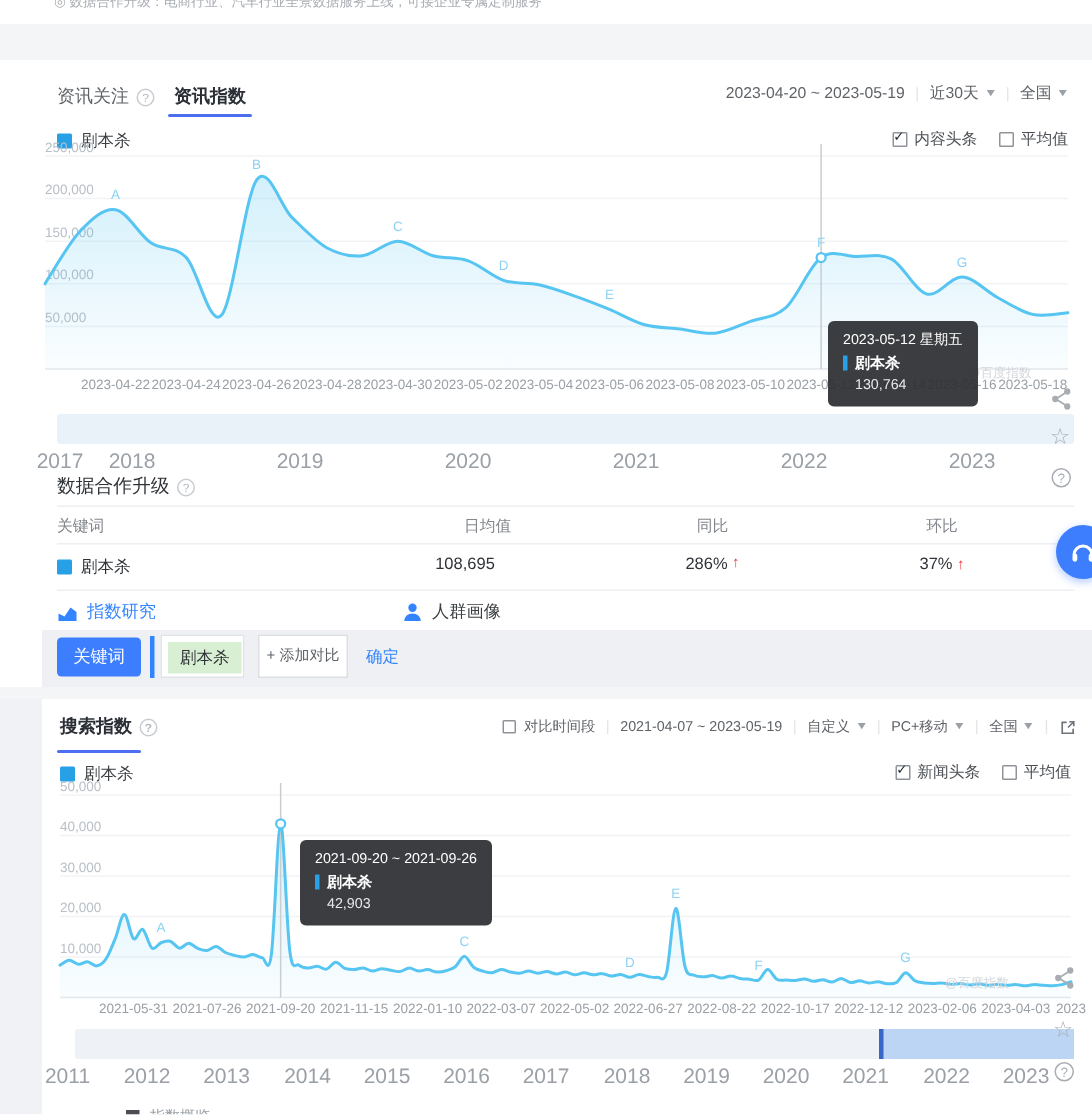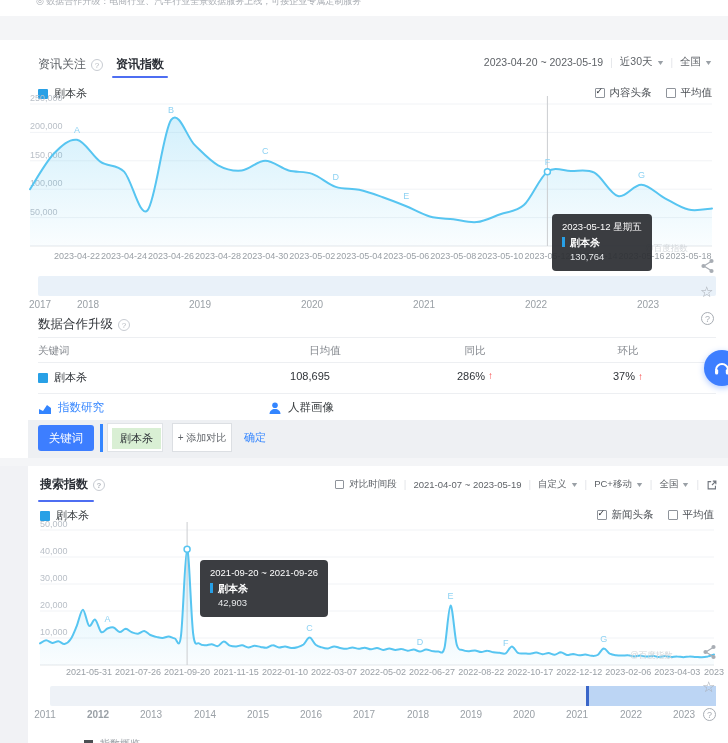--- a/index.html
+++ b/index.html
@@ -19,21 +19,21 @@
   .cb-row{display:flex;align-items:center;font-size:10.5px;color:#4d5156;}
   .info{width:12px;height:12px;border:1px solid #c8ccd2;border-radius:50%;color:#b6bac0;font-size:8px;
         line-height:11px;text-align:center;display:inline-block;margin-left:5px;box-sizing:border-box;flex:none;}
   .legend-sq{width:10px;height:10px;background:#28a0e6;border-radius:1px;display:inline-block;margin-right:6px;flex:none;}
   .legend{display:flex;align-items:center;font-size:11px;color:#3c4043;}
   .tooltip{background:rgba(44,46,51,.93);border-radius:4px;padding:6px 10px;color:#fff;font-size:9.5px;
            line-height:1.55;white-space:nowrap;z-index:6;}
   .tt-name{display:flex;align-items:center;font-weight:bold;font-size:10px;}
   .tt-bar{width:3px;height:10px;background:#28a0e6;margin-right:5px;}
   .tt-val{color:#e6e8ea;padding-left:8px;}
-  .yr{position:absolute;top:0;font-size:10px;color:#9aa0a6;transform:translateX(-50%);white-space:nowrap;}
+  .yr{position:absolute;top:0;font-size:14px;color:#9aa0a6;transform:translateX(-50%);white-space:nowrap;}
   .th{font-size:10.5px;color:#83878d;}
   .td{font-size:11px;color:#2f3338;}
   .up-arrow{color:#f53f3f;font-size:10px;margin-left:3px;font-weight:bold;}
   .hairline{height:1px;background:#edeff2;}
   .nav-item{display:flex;align-items:center;gap:6px;font-size:11.5px;color:#3c4043;cursor:pointer;}
   .qicon{width:13px;height:13px;border:1px solid #a8adb4;border-radius:50%;font-size:9px;line-height:12px;
          text-align:center;color:#a8adb4;box-sizing:border-box;}
   .star{font-size:15px;color:#a8adb4;line-height:14px;}
   .watermark{font-size:8.5px;color:#d3d7db;z-index:2;}
   .brush-bar{border-radius:2px;}
@@ -308,21 +308,21 @@
       <span>剧本杀</span>
     </div>
     <div class="tt-val">42,903</div>
   </div>
 
   <div class="ab brush-bar" style="left:50px;top:686px;width:666px;height:20px;background:#eef2f7;"></div>
   <div class="ab" style="left:588px;top:686px;width:128px;height:20px;background:#bcd5f4;"></div>
   <div class="ab" style="left:586px;top:686px;width:3px;height:20px;background:#3a66c9;"></div>
   <div id="brush2-years" class="ab" style="left:0;top:709px;width:728px;height:12px;">
       <span class="yr" style="left: 45px;">2011</span>
-      <span class="yr" style="left: 98px; font-weight: bold;">2012</span>
+      <span class="yr" style="left: 98px;">2012</span>
       <span class="yr" style="left: 151px;">2013</span>
       <span class="yr" style="left: 205px;">2014</span>
       <span class="yr" style="left: 258px;">2015</span>
       <span class="yr" style="left: 311px;">2016</span>
       <span class="yr" style="left: 364px;">2017</span>
       <span class="yr" style="left: 418px;">2018</span>
       <span class="yr" style="left: 471px;">2019</span>
       <span class="yr" style="left: 524px;">2020</span>
       <span class="yr" style="left: 577px;">2021</span>
       <span class="yr" style="left: 631px;">2022</span>

